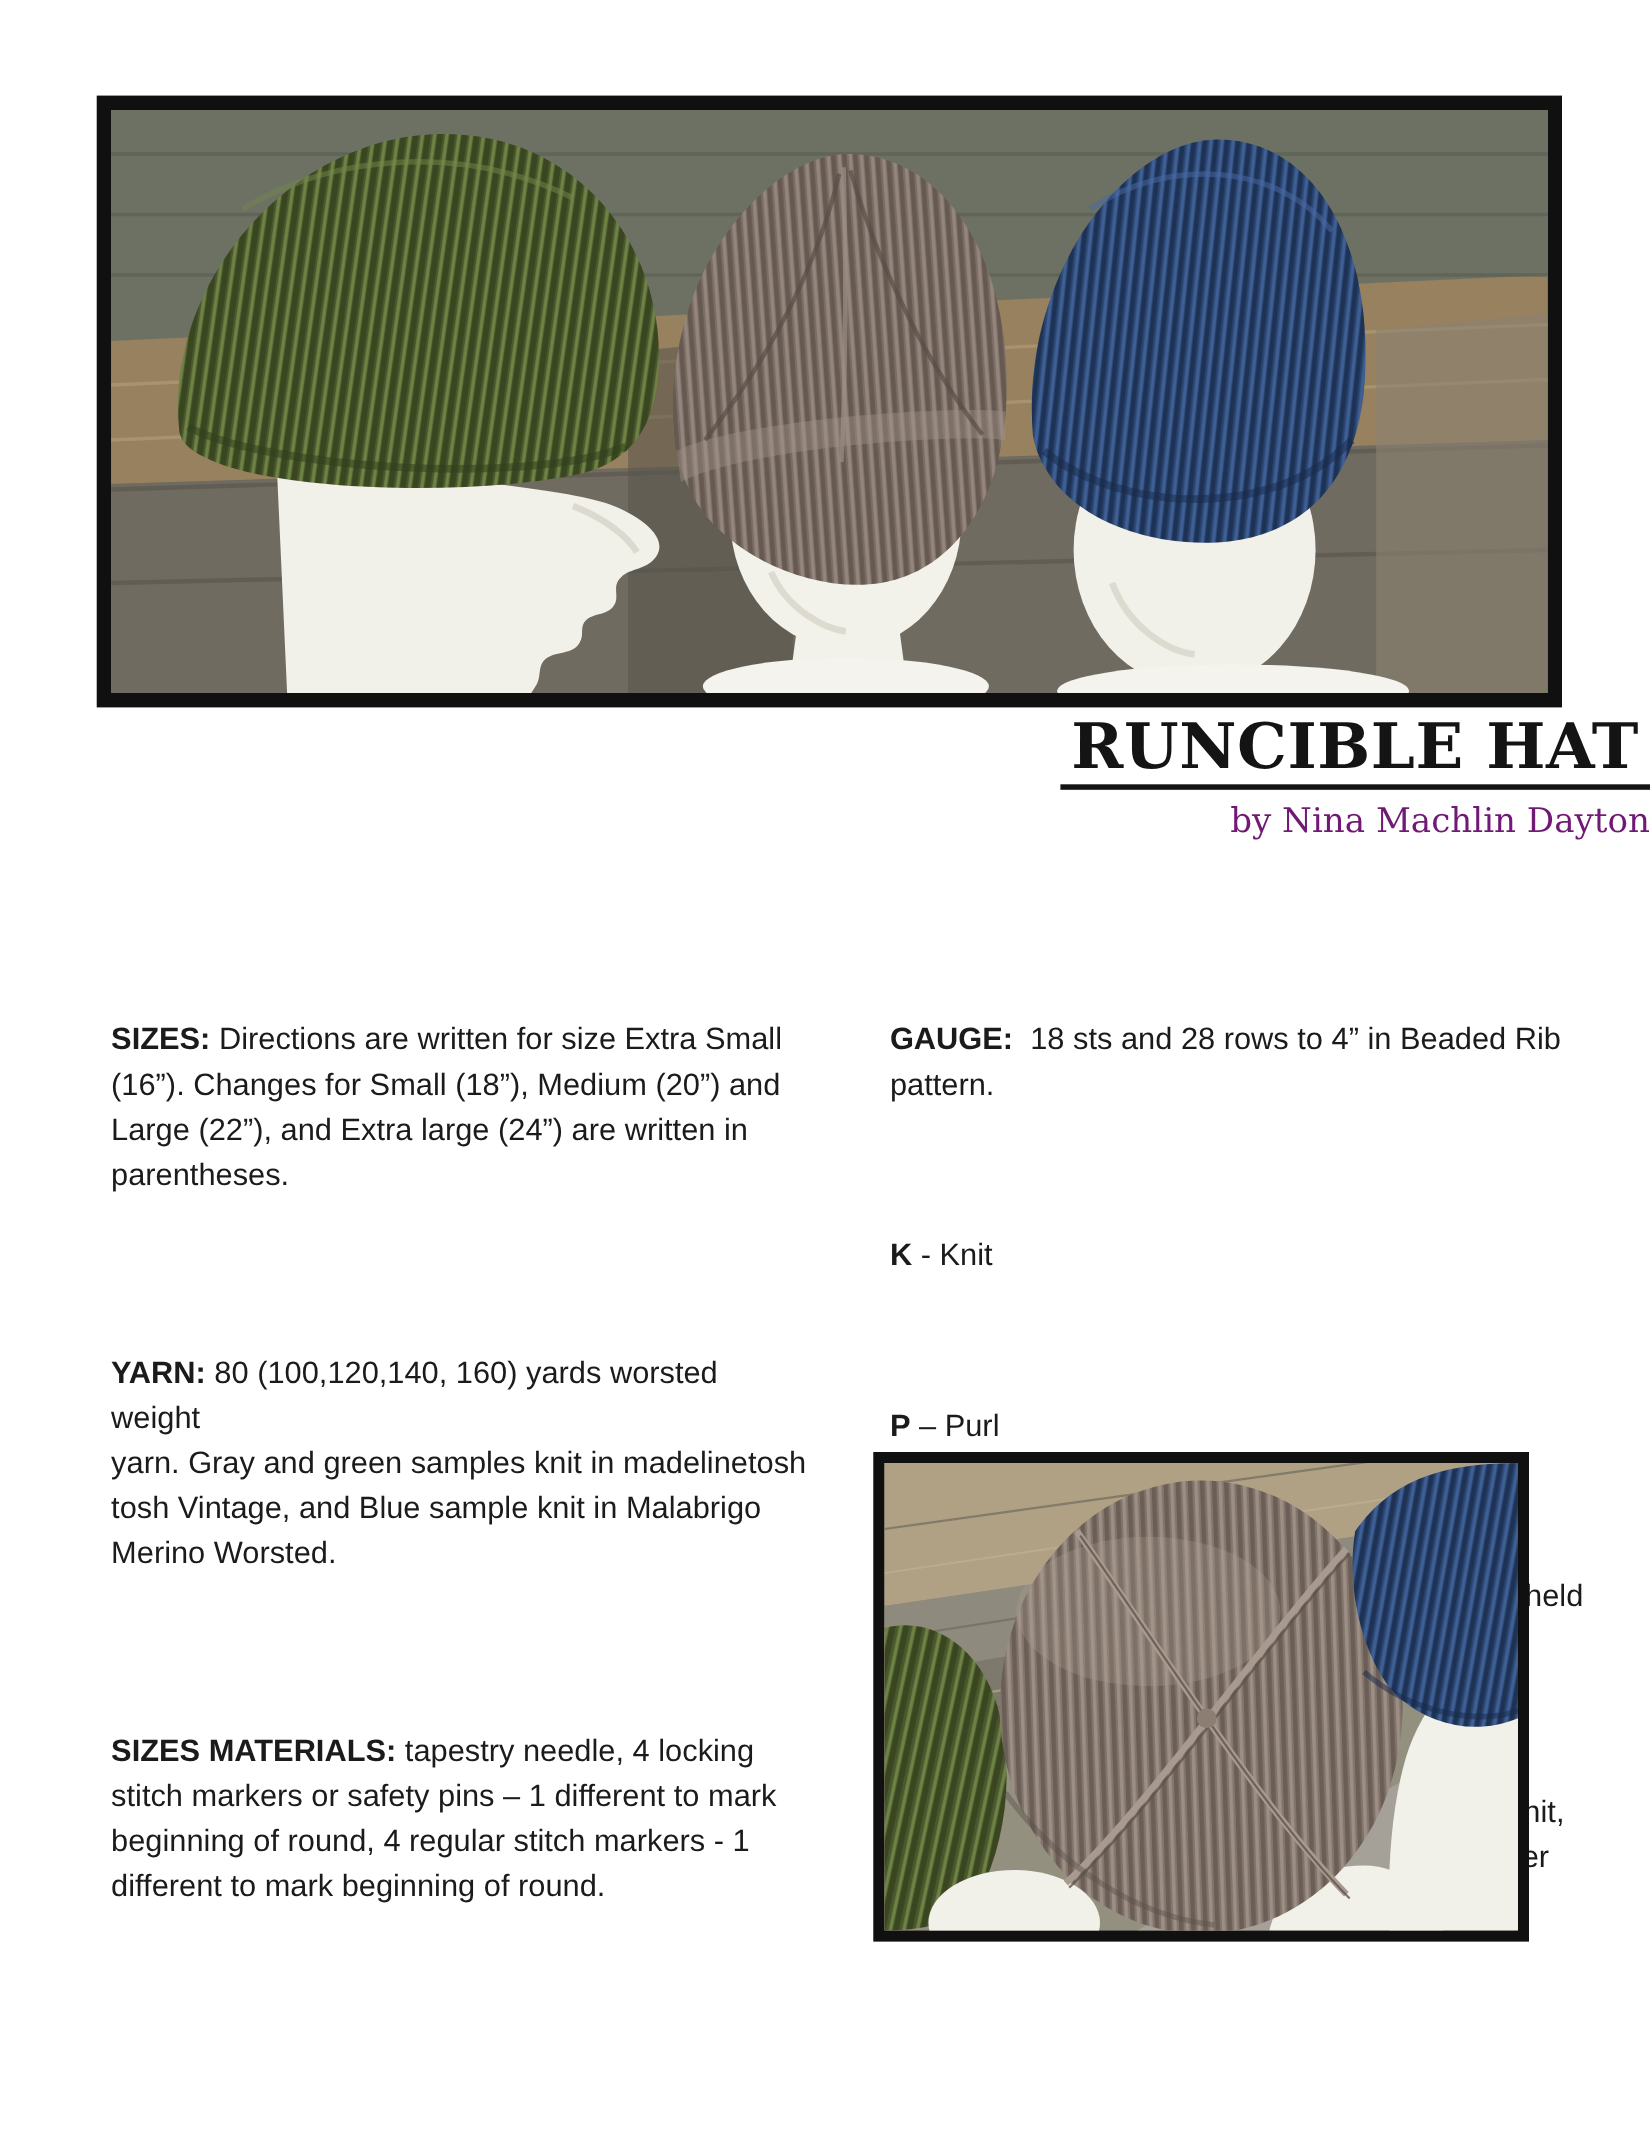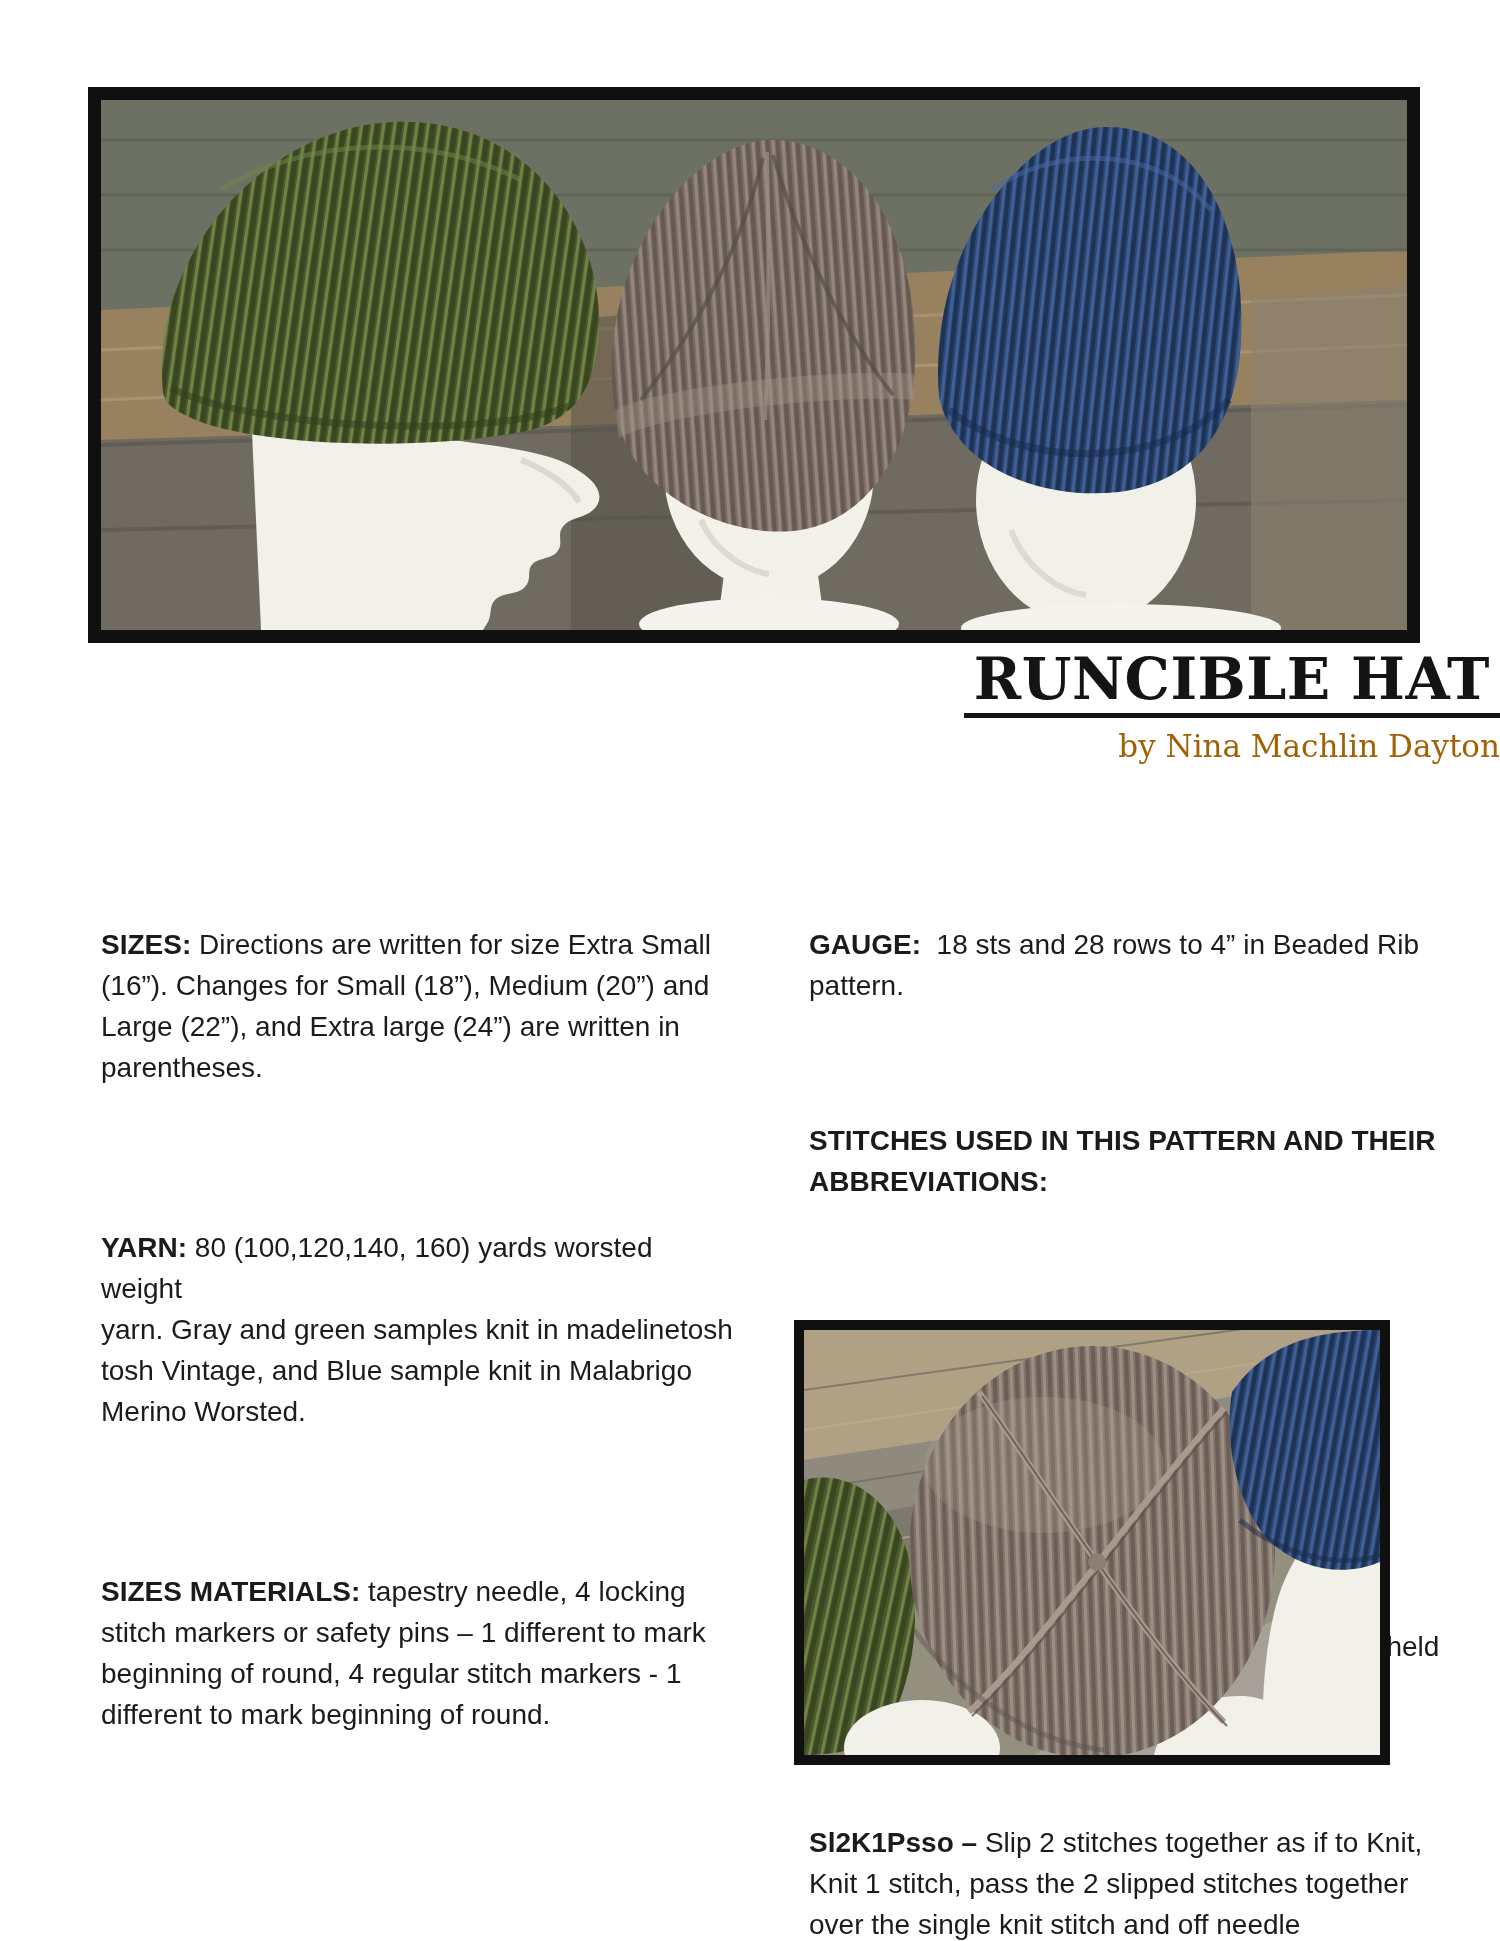--- a/index.html
+++ b/index.html
@@ -10,21 +10,21 @@
   .photo-frame{position:absolute;box-sizing:border-box;border:13px solid #101010;background:#8a857a;}
   .photo-top{left:88px;top:87px;width:1332px;height:556px;}
   .photo-bottom{left:794px;top:1320px;width:596px;height:445px;border-width:10px;}
   .photo-frame svg{display:block;width:100%;height:100%;}
 
   
   .title-wrap{position:absolute;left:0;top:648px;width:1500px;text-align:right;}
   .title-text{display:inline-block;font-family:"DejaVu Serif",serif;font-weight:bold;
               font-size:57px;line-height:62px;color:#141414;letter-spacing:0.5px;
               border-bottom:5px solid #141414;padding:0 10px 3px 10px;}
-  .byline{margin-top:10px;font-family:"DejaVu Serif",serif;font-size:31px;line-height:36px;color:#a16207;}
+  .byline{margin-top:10px;font-family:"DejaVu Serif",serif;font-size:31px;line-height:36px;color:#701a75;}
 
   
   .col{position:absolute;top:826px;font-size:28px;line-height:41px;white-space:pre-wrap;}
   .col-left{left:85px;width:668px;}
   .col-right{left:793px;width:668px;}
   .col p{margin:16px;}
   .col-left p{margin-bottom:41px;}
   .col b{font-weight:bold;}
   .emph{font-weight:bold;text-decoration:underline;text-decoration-thickness:3px;text-underline-offset:5px;}
 </style>
@@ -130,22 +130,20 @@
 Merino Worsted.</span></p>
     <p><b>SIZES MATERIALS:</b><span> tapestry needle, 4 locking
 stitch markers or safety pins – 1 different to mark
 beginning of round, 4 regular stitch markers - 1
 different to mark beginning of round.</span></p>
   </div>
 
   <div class="col col-right">
     <p><b>GAUGE:</b><span>  18 sts and 28 rows to 4” in Beaded Rib
 pattern.</span></p>
-    <p><b>STITCHES USED IN THIS PATTERN AND THEIR
-ABBREVIATIONS:</b></p>
     <p><b>K</b><span> - Knit</span></p>
     <p><b>P</b><span> – Purl</span></p>
     <p><b>Sl1</b><span> – Slip one stitch as if to Purl, but with yarn held
 in back</span></p>
     <p><b>Sl2K1Psso –</b><span> Slip 2 stitches together as if to Knit,
 Knit 1 stitch, pass the 2 slipped stitches together
 over the single knit stitch and off needle</span></p>
   </div>
 
   <div class="photo-frame photo-bottom">

